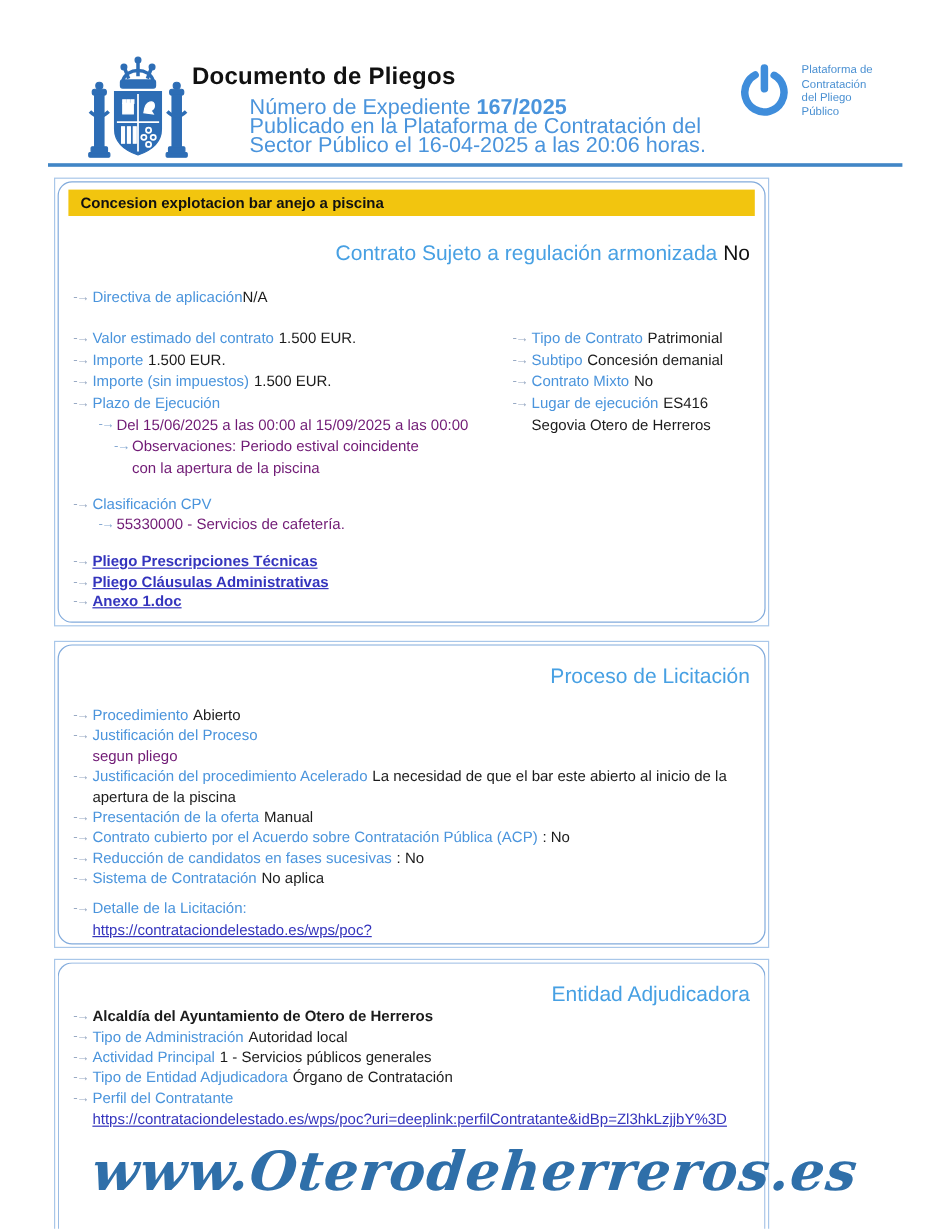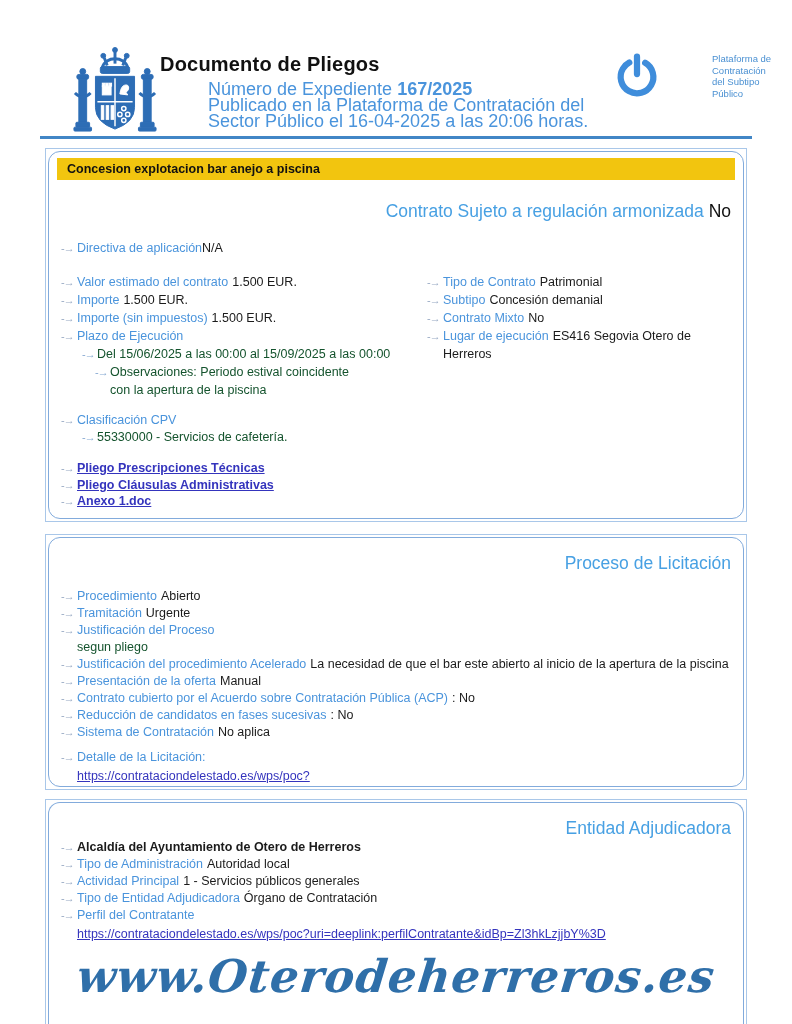--- a/index.html
+++ b/index.html
@@ -10,28 +10,28 @@
   }
 
   
   .header { position:absolute; left:0; top:0; width:792px; height:136px; }
   .arms   { position:absolute; left:72px; top:46px; width:86px; height:90px; }
   .htext  { position:absolute; left:160px; top:53px; width:470px; }
   .doc-title { font-size:20px; font-weight:bold; color:#111; margin-bottom:5px; letter-spacing:.2px; }
   .exp-line, .pub-line { font-size:18px; color:#4a94dc; line-height:16px;margin-left:48px; }
   .exp-line b { font-weight:bold; }
   .pub-line { max-width:458px; }
-  .logo { position:absolute; left:612px; top:50px; display:flex; align-items:flex-start;gap:44px; }
+  .logo { position:absolute; left:612px; top:50px; display:flex; align-items:flex-start; }
   .logo-text { margin-left:6px; font-size:9.5px; line-height:11.5px; color:#4a90d2; padding-top:3px; }
   .logo-text span { display:block; }
 
   .top-rule { position:absolute; left:40px; top:136px; width:712px; height:3px; background:#4186c6; }
 
   
-  .section { position:absolute; left:45px; width:702px; border:1px solid #a9c7e9; background:#fff; }
+  .section { position:absolute; left:45px; width:596px; border:1px solid #a9c7e9; background:#fff; }
   .inner   { position:absolute; inset:2px; border:1px solid #82abdc; border-radius:12px; overflow:hidden; padding:0 12px; }
   .s1 { top:148px; height:374px; }
   .s2 { top:534px; height:256px; }
   .s3 { top:799px; height:240px; }
   .s3 .inner { border-bottom:none; border-radius:12px 12px 0 0; }
 
   .banner {
     margin:6px -4px 0 -4px; background:#f2c50f; color:#111;
     font-size:12.5px; font-weight:bold; padding:4px 10px; line-height:14px;
   }
@@ -41,21 +41,21 @@
 
   
   .row { position:relative; padding-left:16px; font-size:12.5px; line-height:17px; }
   .row .arr { position:absolute; left:0; top:0; color:#98aac4; font-size:11px; }
   .row .arr::before { content:"-\2192"; letter-spacing:-1px; }
   .lvl2 { padding-left:36px; } .lvl2 .arr { left:21px; color:#86a9d2; }
   .lvl3 { padding-left:49px; max-width:310px; } .lvl3 .arr { left:34px; color:#86a9d2; }
   .lbl { color:#4a94dc; margin-right:4px; }
   .tight .lbl { margin-right:0;text-align:right; }
   .val { color:#1b1b1b; }
-  .plain { color:#14532d; }
+  .plain { color:#701a75; }
 
   .s1 .directiva { margin-top:18px; }
   .cols { display:flex; margin-top:16px; }
   .col-left { width:366px; flex:none; }
   .col-left .row, .col-right .row { line-height:18px; }
   .col-right { flex:1; }
   .cpv-block { margin-top:13px; }
   .doclinks { margin-top:14px; }
   .doclinks .row { line-height:16.5px; }
   a.doclink { color:#3434bd; font-weight:bold; text-decoration:underline; font-size:12.5px; }
@@ -140,21 +140,21 @@
       <div class="pub-line">Publicado en la Plataforma de Contratación del Sector Público el 16-04-2025 a las 20:06 horas.</div>
     </div>
     <div class="logo">
       <svg viewBox="0 0 52 52" width="50" height="50">
         <circle cx="26" cy="28" r="17" fill="none" stroke="#3f8ddb" stroke-width="6.5" stroke-linecap="round" stroke-dasharray="89 17.8" transform="rotate(-60 26 28)"></circle>
         <line x1="26" y1="7" x2="26" y2="25" stroke="#3f8ddb" stroke-width="6.5" stroke-linecap="round"></line>
       </svg>
       <div class="logo-text">
         <span>Plataforma de</span>
         <span>Contratación</span>
-        <span>del Subtipo</span>
+        <span>del Pliego</span>
         <span>Público</span>
       </div>
     </div>
   </div>
 
   <div class="top-rule"></div>
 
   <div class="section s1">
     <div class="inner">
       <div class="banner">Concesion explotacion bar anejo a piscina</div>
@@ -198,21 +198,20 @@
 
       </div>
     </div>
   </div>
 
   <div class="section s2">
     <div class="inner">
       <div class="h1">Proceso de Licitación</div>
       <div class="rows">
         <div class="row"><span class="arr"></span><span class="lbl">Procedimiento</span><span class="val">Abierto</span></div>
-        <div class="row"><span class="arr"></span><span class="lbl">Tramitación</span><span class="val">Urgente</span></div>
         <div class="row"><span class="arr"></span><span class="lbl">Justificación del Proceso</span></div>
         <div class="row"><span class="plain">segun pliego</span></div>
         <div class="row"><span class="arr"></span><span class="lbl">Justificación del procedimiento Acelerado</span><span class="val">La necesidad de que el bar este abierto al inicio de la apertura de la piscina</span></div>
         <div class="row"><span class="arr"></span><span class="lbl">Presentación de la oferta</span><span class="val">Manual</span></div>
         <div class="row"><span class="arr"></span><span class="lbl">Contrato cubierto por el Acuerdo sobre Contratación Pública (ACP)</span><span class="val">: No</span></div>
         <div class="row"><span class="arr"></span><span class="lbl">Reducción de candidatos en fases sucesivas</span><span class="val">: No</span></div>
         <div class="row"><span class="arr"></span><span class="lbl">Sistema de Contratación</span><span class="val">No aplica</span></div>
       </div>
       <div class="detalle">
         <div class="row"><span class="arr"></span><span class="lbl">Detalle de la Licitación:</span></div>

